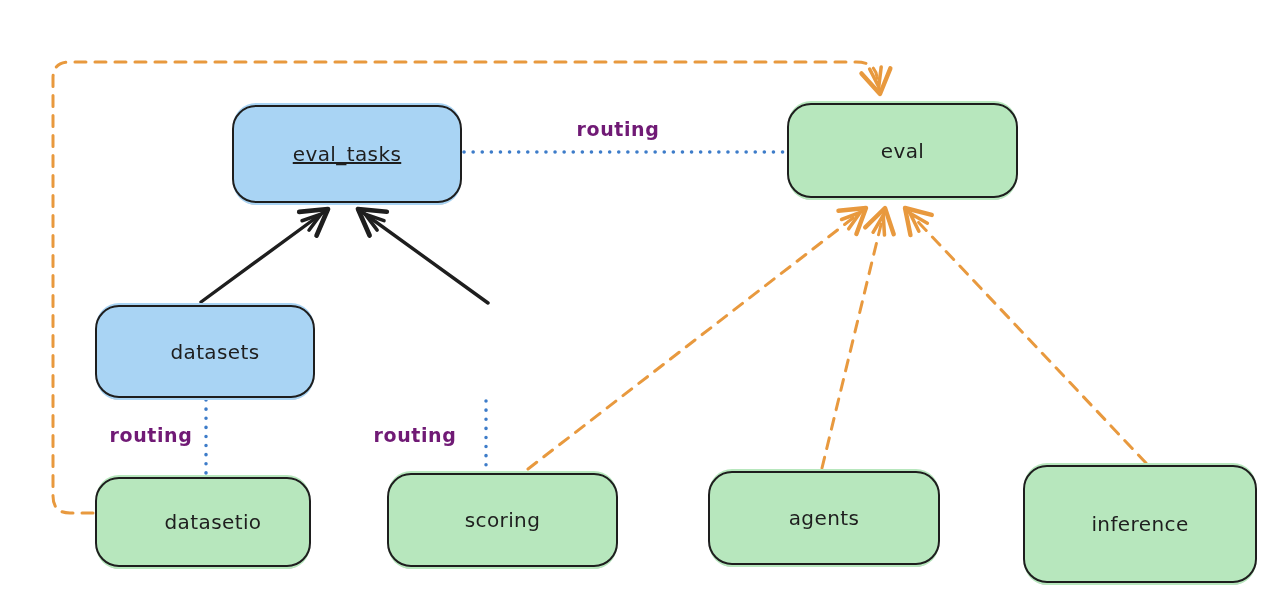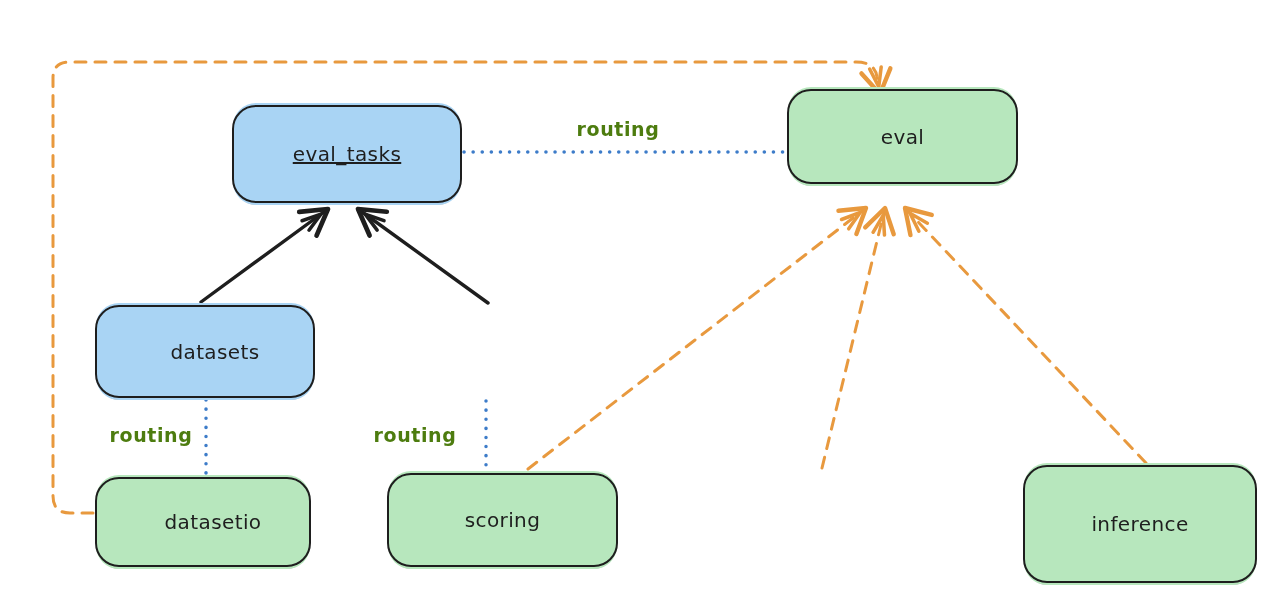--- a/index.html
+++ b/index.html
@@ -22,21 +22,21 @@
   .node.blue{
     background:#a9d4f4;
     box-shadow:0 -3px 0 -1px #a9d4f4, 0 3px 0 -1px #a9d4f4, 0 6px 0 -4px #c9c9c9;
   }
   .node.green{
     background:#b7e7bd;
     box-shadow:0 -3px 0 -1px #b7e7bd, 0 3px 0 -1px #b7e7bd, 0 6px 0 -4px #c9c9c9;
   }
   .edge-label{
     position:absolute;
-    color:#4d7c0f;
+    color:#701a75;
     font-size:19px;font-weight:bold;letter-spacing:.6px;
     text-align:center;
   }
 </style>
 </head>
 <body>
 
 <div class="stage">
 
   <svg class="connectors" viewBox="0 0 1280 596" xmlns="http://www.w3.org/2000/svg">
@@ -61,37 +61,40 @@
     <path d="M528,469 L866,208" fill="none" stroke="#e8993e" stroke-width="3" stroke-linecap="round" stroke-dasharray="11 9" marker-end="url(#arrowOrange)"></path>
     <path d="M822,468 L885,208" fill="none" stroke="#e8993e" stroke-width="3" stroke-linecap="round" stroke-dasharray="11 9" marker-end="url(#arrowOrange)"></path>
     <path d="M1146,463 L905,208" fill="none" stroke="#e8993e" stroke-width="3" stroke-linecap="round" stroke-dasharray="11 9" marker-end="url(#arrowOrange)"></path>
     <path d="M93,513 L70,513 Q53,513 53,496 L53,78 Q53,62 70,62 L856,62 Q875,62 877,77 L880,94" fill="none" stroke="#e8993e" stroke-width="3" stroke-linecap="round" stroke-dasharray="11 9" marker-end="url(#arrowOrange)"></path>
   </svg>
 
   <div class="node blue" style="left:232px;top:105px;width:230px;height:98px;text-decoration:underline;">
     <span>eval_tasks</span>
   </div>
 
-  <div class="node green" style="left:787px;top:89px;width:231px;height:95px;">
+  <div class="node green" style="left:787px;top:103px;width:231px;height:95px;">
     <span>eval</span>
   </div>
 
   <div class="node blue" style="left:95px;top:305px;width:220px;height:93px;padding-left:20px;">
     <span>datasets</span>
   </div>
 
 
   <div class="node green" style="left:95px;top:477px;width:216px;height:90px;padding-left:20px;">
     <span>datasetio</span>
   </div>
 
   <div class="node green" style="left:387px;top:473px;width:231px;height:94px;">
     <span>scoring</span>
   </div>
 
+  <div class="node green" style="left:708px;top:471px;width:232px;height:94px;">
+    <span>agents</span>
+  </div>
 
   <div class="node green" style="left:1023px;top:465px;width:234px;height:118px;">
     <span>inference</span>
   </div>
 
   <div class="edge-label" style="left:570px;top:118px;width:96px;">routing</div>
 
   <div class="edge-label" style="left:103px;top:424px;width:96px;">routing</div>
 
   <div class="edge-label" style="left:367px;top:424px;width:96px;">routing</div>

